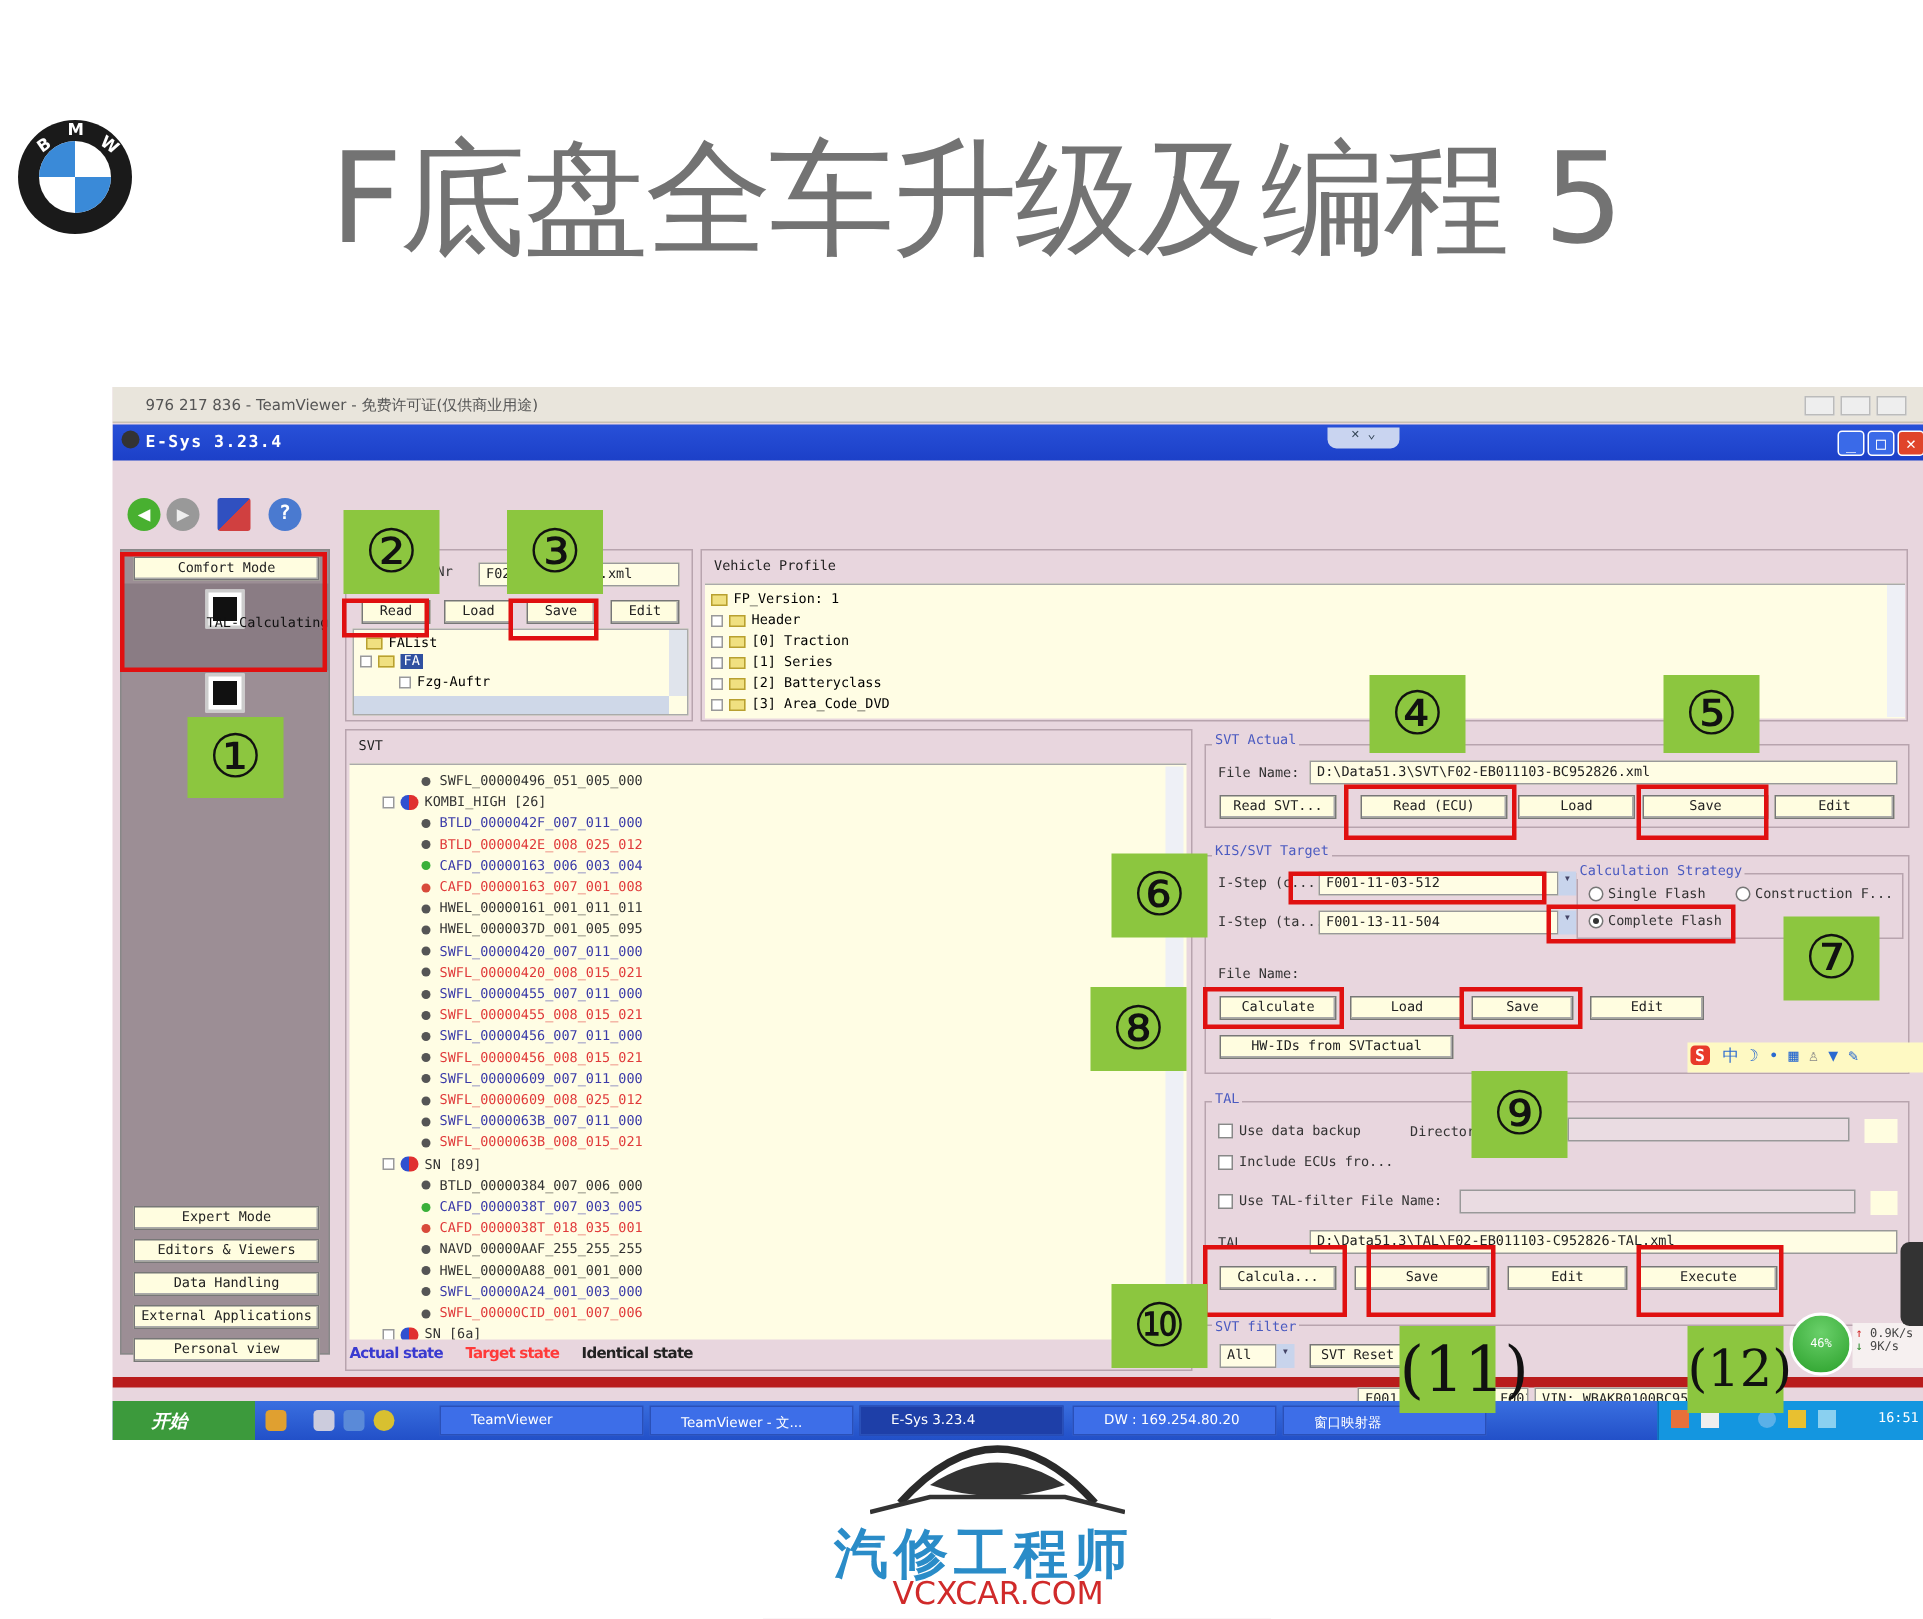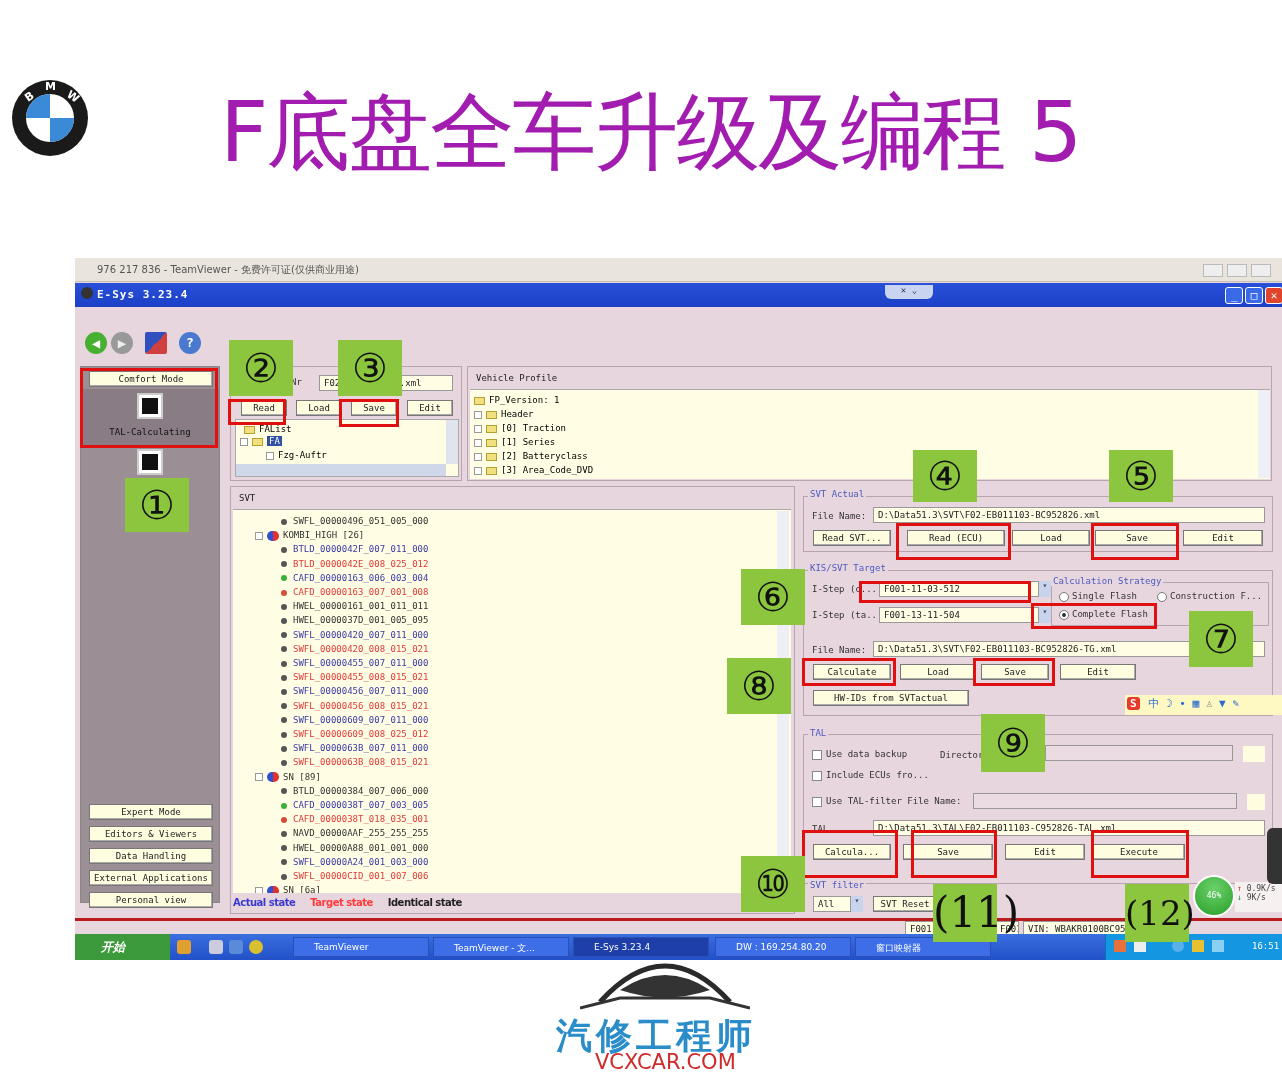--- a/index.html
+++ b/index.html
@@ -1,18 +1,18 @@
 <!DOCTYPE html>
 <html><head>
 <meta charset="utf-8">
 <style>
   * { box-sizing: border-box; margin: 0; padding: 0; }
   html, body { width: 1282px; height: 1079px; background: #ffffff; overflow: hidden; font-family: "DejaVu Sans", sans-serif; }
   .abs { position: absolute; }
-  #page-title { left: 220px; top: 82px; font-size: 84px; line-height: 100px; color: #a21caf; font-family: "DejaVu Sans", sans-serif; letter-spacing: -2px; }
+  #page-title { left: 220px; top: 82px; font-size: 84px; line-height: 100px; color: #737373; font-family: "DejaVu Sans", sans-serif; letter-spacing: -2px; }
   #bmw-logo { left: 10px; top: 78px; width: 80px; height: 80px; }
   .shot { left: 75px; top: 258px; width: 1207px; height: 702px; background: #e8d6de; overflow: hidden; font-family: "DejaVu Sans Mono", monospace; }
   .tv-bar { left: 0; top: 0; width: 1207px; height: 24px; background: #e9e5dc; border-bottom: 1px solid #c8c0b4; font-family: "DejaVu Sans", sans-serif; font-size: 10px; color: #555; padding: 5px 0 0 22px; }
   .tv-icon { left: 6px; top: 5px; width: 12px; height: 13px; background: #3a6fc4; border-radius: 2px; }
   .tv-ctrl { top: 6px; width: 20px; height: 13px; border: 1px solid #bbb; background: #eee; }
   .title-bar { left: 0; top: 25px; width: 1207px; height: 24px; background: linear-gradient(#2850d8, #1c40c8); color: #fff; font-size: 11px; font-weight: bold; padding: 5px 0 0 22px; letter-spacing: 1px; }
   .tb-icon { left: 6px; top: 29px; width: 12px; height: 12px; border-radius: 6px; background: #333; }
   .win-btn { top: 29px; width: 18px; height: 17px; border: 1px solid #fff; border-radius: 3px; background: #3a6ae8; color: #fff; font-size: 11px; text-align: center; line-height: 15px; }
   .menu-bar { left: 0; top: 50px; width: 1207px; height: 18px; font-size: 10px; color: #222; padding: 2px 0 0 12px; }
   .menu-bar span { margin-right: 14px; }
@@ -80,21 +80,21 @@
     <div class="tool-icon" style="left:70px;border-radius:2px;background:linear-gradient(135deg,#3050c0 50%,#d04040 50%)"></div>
     <div class="tool-icon" style="left:104px;background:#4a7ad0;color:#fff;text-align:center;font-size:13px;line-height:22px;font-weight:bold">?</div>
   </div>
 
   <div class="abs panel-left">
     <div class="btn" style="left:8px;top:4px;width:124px">Comfort Mode</div>
     <div style="position:absolute;left:0;top:22px;width:138px;height:58px;background:#8a7c84"></div>
     <div style="position:absolute;left:56px;top:26px;width:26px;height:26px;background:#fff;border:2px solid #ccc">
       <div style="margin:3px;width:16px;height:16px;background:#111"></div>
     </div>
-    <div style="position:absolute;left:0;top:60px;width:138px;font-size:9px;text-align:center;color:#111">TAL-Calculating</div>
+    <div style="position:absolute;left:0;top:44px;width:138px;font-size:9px;text-align:right;color:#111">TAL-Calculating</div>
     <div style="position:absolute;left:56px;top:82px;width:26px;height:26px;background:#fff;border:2px solid #ccc">
       <div style="margin:3px;width:16px;height:16px;background:#111"></div>
     </div>
     <div class="btn" style="left:8px;top:437px;width:124px">Expert Mode</div>
     <div class="btn" style="left:8px;top:459px;width:124px">Editors &amp; Viewers</div>
     <div class="btn" style="left:8px;top:481px;width:124px">Data Handling</div>
     <div class="btn" style="left:8px;top:503px;width:124px">External Applications</div>
     <div class="btn" style="left:8px;top:525px;width:124px">Personal view</div>
   </div>
 
@@ -183,21 +183,20 @@
   <div style="position:absolute;left:964px;top:323px;width:12px;height:16px;background:#c8d4ec;font-size:8px;text-align:center;color:#446">▾</div>
   <div class="lbl" style="left:737px;top:352px">I-Step (ta...</div>
   <div class="field" style="left:804px;top:349px;width:160px">F001-13-11-504</div>
   <div style="position:absolute;left:964px;top:349px;width:12px;height:16px;background:#c8d4ec;font-size:8px;text-align:center;color:#446">▾</div>
   <div class="panel" style="left:976px;top:324px;width:218px;height:44px;background:transparent"></div>
   <div class="grp-lbl" style="left:976px;top:318px">Calculation Strategy</div>
   <div class="lbl" style="left:984px;top:333px"><span class="radio"></span><span>Single Flash</span></div>
   <div class="lbl" style="left:1082px;top:333px"><span class="radio"></span><span>Construction F...</span></div>
   <div class="lbl" style="left:984px;top:351px"><span class="radio on"></span><span>Complete Flash</span></div>
   <div class="lbl" style="left:737px;top:387px">File Name:</div>
-  <div class="field" style="left:798px;top:383px;width:392px">D:\Data51.3\SVT\F02-EB011103-BC952826-TG.xml</div>
   <div class="btn" style="left:738px;top:406px;width:78px">Calculate</div>
   <div class="btn" style="left:825px;top:406px;width:76px">Load</div>
   <div class="btn" style="left:906px;top:406px;width:68px">Save</div>
   <div class="btn" style="left:985px;top:406px;width:76px">Edit</div>
   <div class="btn" style="left:738px;top:432px;width:156px">HW-IDs from SVTactual</div>
 
   <div style="position:absolute;left:1050px;top:437px;width:157px;height:20px;background:#fef9c3;font-size:11px;white-space:nowrap;padding:1px 2px">
     <span style="background:#e83a2a;color:#fff;font-weight:bold;padding:0 3px;border-radius:3px">S</span>
     <span style="color:#2a6ad0;margin-left:2px">中</span>
     <span style="color:#2a6ad0">☽</span>
@@ -223,21 +222,21 @@
   <div class="btn" style="left:738px;top:586px;width:78px">Calcula...</div>
   <div class="btn" style="left:828px;top:586px;width:90px">Save</div>
   <div class="btn" style="left:930px;top:586px;width:80px">Edit</div>
   <div class="btn" style="left:1018px;top:586px;width:92px">Execute</div>
 
   <div class="grp-lbl" style="left:733px;top:622px">SVT filter</div>
   <div class="field" style="left:738px;top:638px;width:38px">All</div>
   <div style="position:absolute;left:776px;top:638px;width:12px;height:16px;background:#c8d4ec;font-size:8px;text-align:center;color:#446">▾</div>
   <div class="btn" style="left:798px;top:638px;width:64px">SVT Reset</div>
 
-  <div style="position:absolute;left:0;top:660px;width:1207px;height:16px;background:#e8d6de;border-top:3px solid #b91c1c">
+  <div style="position:absolute;left:0;top:660px;width:1207px;height:16px;background:#e8d6de;border-top:7px solid #b91c1c">
     <div class="field" style="left:830px;top:0;width:30px;height:15px">F001</div>
     <div class="field" style="left:920px;top:0;width:24px;height:15px">F001</div>
     <div class="field" style="left:948px;top:0;width:120px;height:15px">VIN: WBAKR0100BC952</div>
   </div>
 
   <div style="position:absolute;left:1118px;top:617px;width:42px;height:42px;border-radius:21px;background:radial-gradient(circle at 50% 30%,#6ad06a,#2aa02a);border:2px solid #fff;color:#fff;font-size:8px;text-align:center;line-height:38px">46%</div>
   <div style="position:absolute;left:1160px;top:624px;width:47px;height:30px;background:#f6f0f0;font-size:8px;color:#444;padding:2px">
     <div><span style="color:#d02a2a">↑</span> <span>0.9K/s</span></div>
     <div><span style="color:#2a8a2a">↓</span> <span>9K/s</span></div>
   </div>

